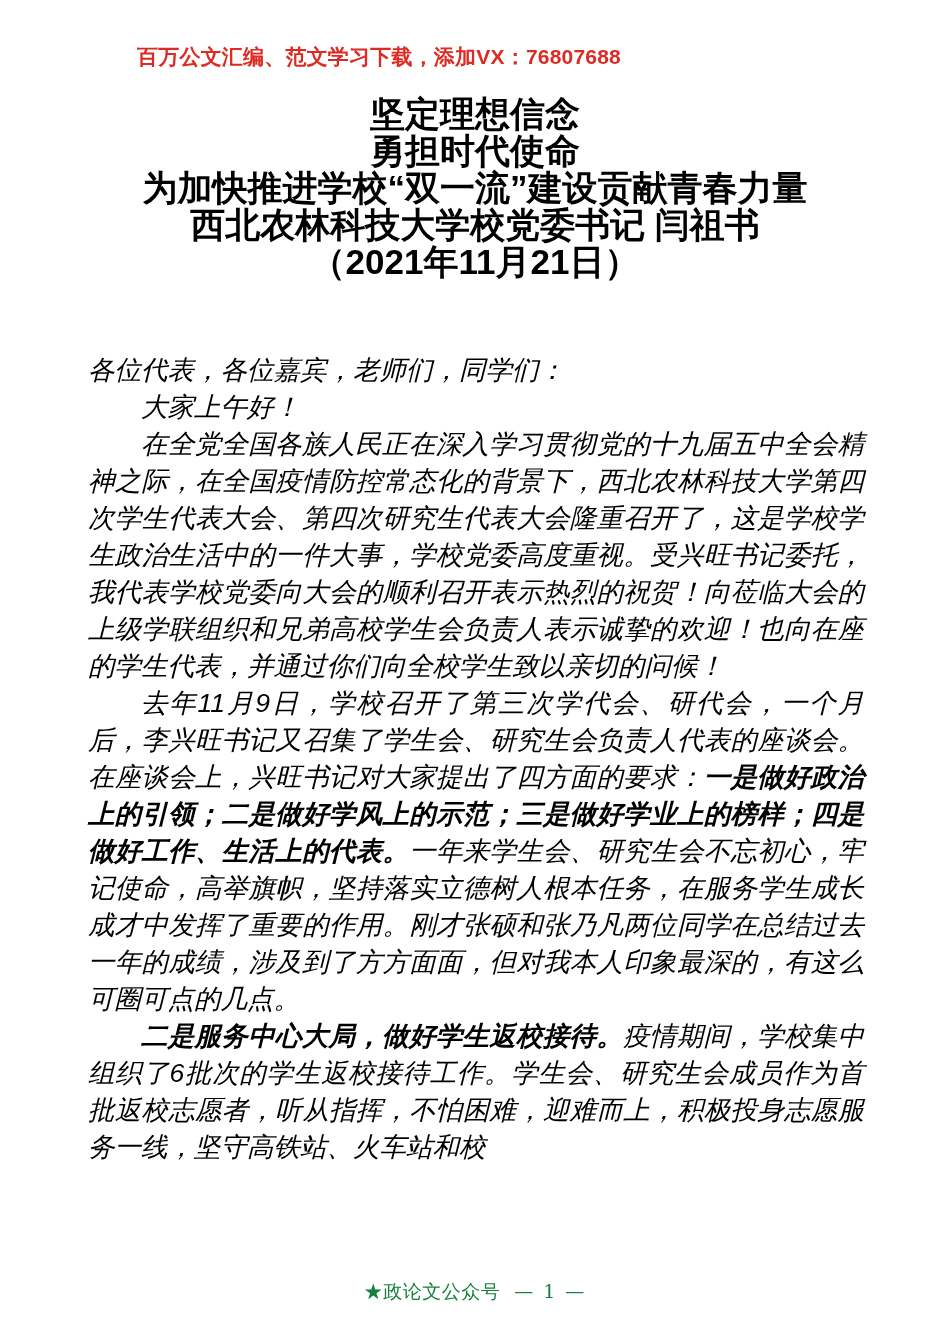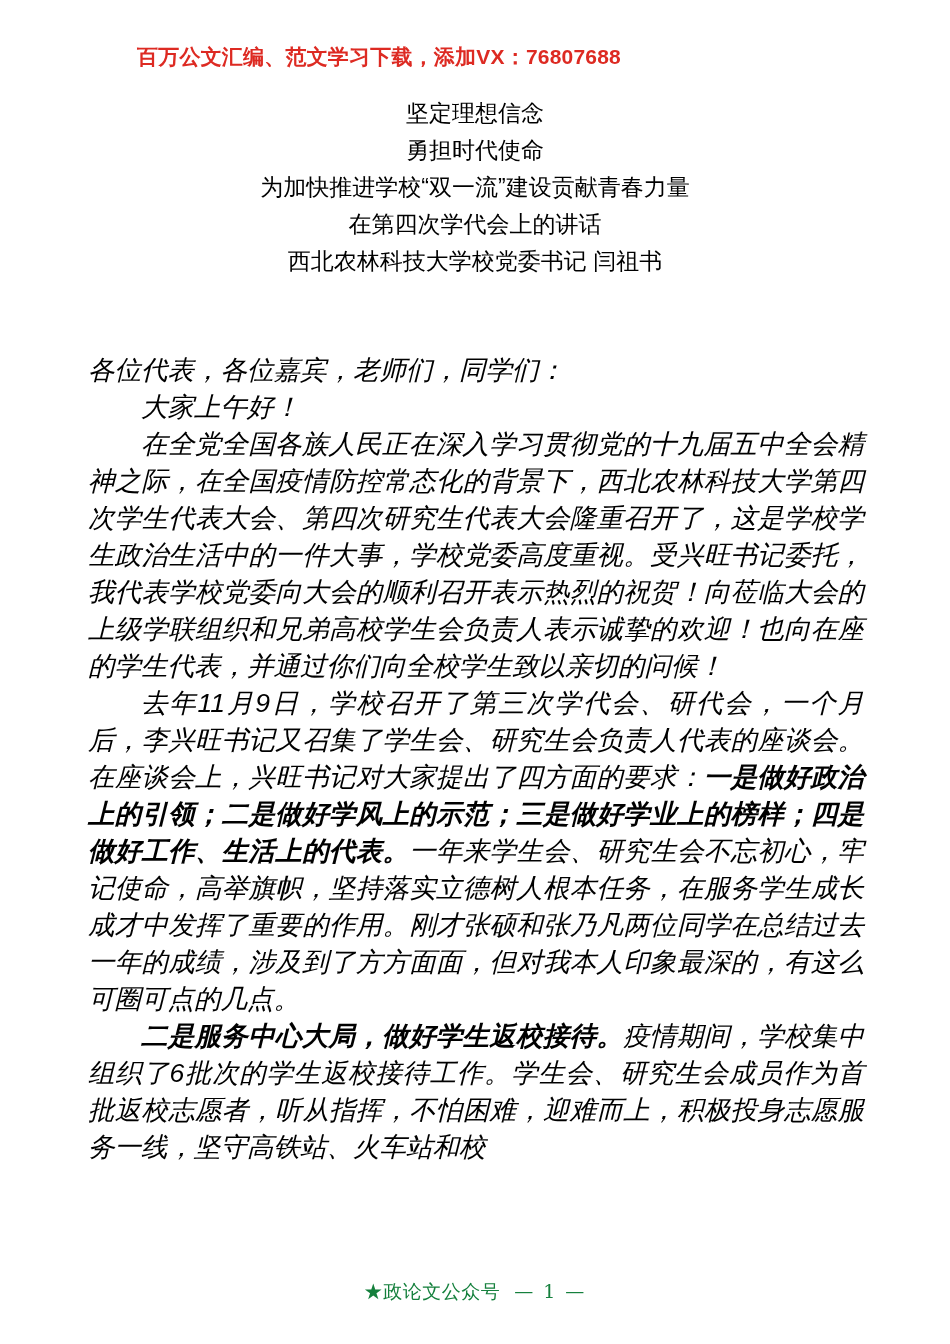--- a/index.html
+++ b/index.html
@@ -37,25 +37,25 @@
 
   
   .title-block {
     position: absolute;
     top: 95px;
     left: 0;
     width: 950px;
     text-align: center;
   }
   .title-line {
-    font-size: 23px;
+    font-size: 35px;
     line-height: 37px;
     color: #000000;
     white-space: nowrap;
-    font-weight: 400;
+    font-weight: 700;
   }
 
   
   .body-block {
     position: absolute;
     top: 352px;
     left: 88px;
     width: 776px;
   }
   .para {
@@ -94,22 +94,22 @@
 <body>
 
 <div class="page">
 
   <div class="promo-header" style="color: rgb(221, 42, 34);">百万公文汇编、范文学习下载，添加VX：76807688</div>
 
   <div class="title-block">
     <div class="title-line">坚定理想信念</div>
     <div class="title-line">勇担时代使命</div>
     <div class="title-line">为加快推进学校“双一流”建设贡献青春力量</div>
-    <div class="title-line">在第四次学代会上的讲话</div>
     <div class="title-line">西北农林科技大学校党委书记 闫祖书</div>
+    <div class="title-line">（2021年11月21日）</div>
   </div>
 
   <div class="body-block">
 
     <p class="para">各位代表，各位嘉宾，老师们，同学们：</p>
 
     <p class="para indent">大家上午好！</p>
 
     <p class="para indent">在全党全国各族人民正在深入学习贯彻党的十九届五中全会精神之际，在全国疫情防控常态化的背景下，西北农林科技大学第四次学生代表大会、第四次研究生代表大会隆重召开了，这是学校学生政治生活中的一件大事，学校党委高度重视。受兴旺书记委托，我代表学校党委向大会的顺利召开表示热烈的祝贺！向莅临大会的上级学联组织和兄弟高校学生会负责人表示诚挚的欢迎！也向在座的学生代表，并通过你们向全校学生致以亲切的问候！</p>
 

